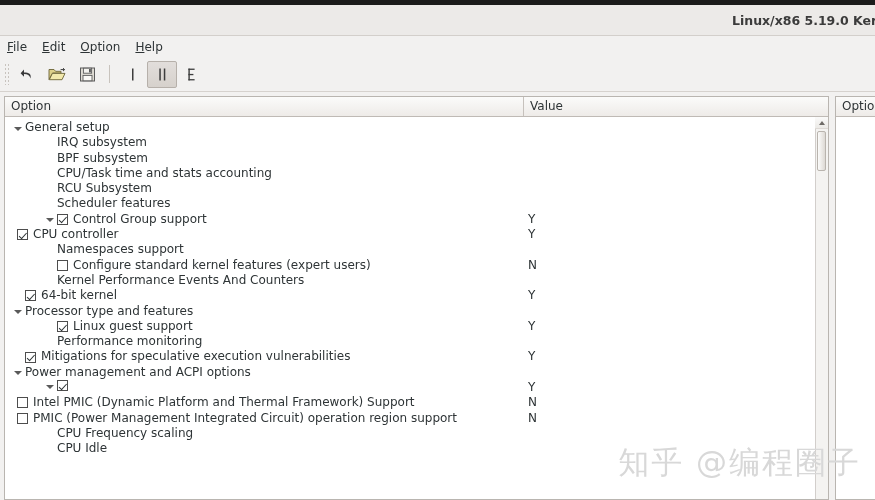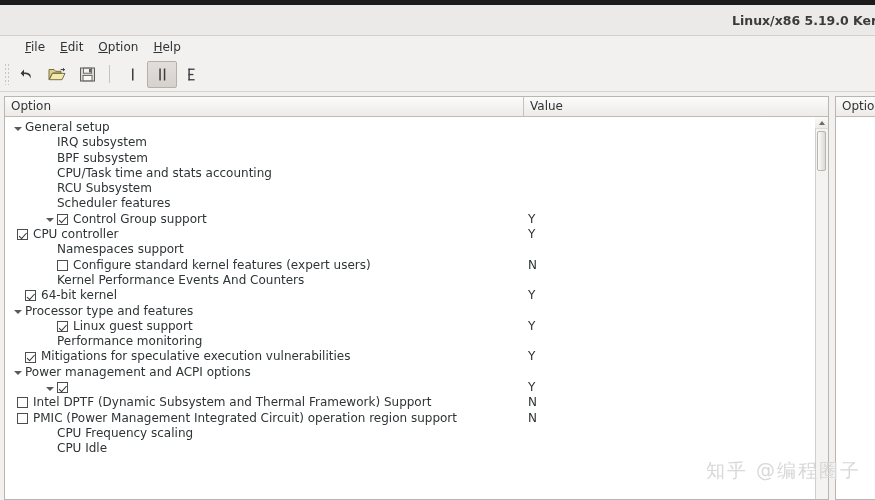--- a/index.html
+++ b/index.html
@@ -54,21 +54,21 @@
     margin-right: -46px;
   }
 
   
   .menubar {
     flex: 0 0 auto;
     height: 21px;
     background: #f2f1f0;
     display: flex;
     align-items: center;
-    padding-left: 18px;
+    padding-left: 0;
     box-sizing: border-box;
   }
   .menu-item {
     font-size: 12px;
     color: #2e3436;
     padding: 2px 8px 2px 7px;
     cursor: default;
     white-space: nowrap;
   }
   .menu-item .mn {
@@ -184,21 +184,21 @@
   .tree {
     flex: 1 1 auto;
     overflow: hidden;
     padding-top: 3px;
     position: relative;
   }
   .row {
     height: 15.3px;
     line-height: 15.3px;
     display: flex;
-    align-items: center;
+    align-items: flex-start;
     white-space: nowrap;
     font-size: 12px;
     color: #2e3436;
     cursor: default;
     position: relative;
   }
   .row .label-wrap {
     display: flex;
     align-items: center;
     width: 523px;
@@ -290,21 +290,21 @@
     border: 1px solid #b9b4ae;
     border-radius: 2px;
     box-sizing: border-box;
   }
 
   
   .watermark {
     position: absolute;
     right: 14px;
     bottom: 16px;
-    font-size: 19px;
+    font-size: 31px;
     color: #d8d8d8;
     font-family: "DejaVu Sans", "Liberation Sans", sans-serif;
     letter-spacing: 2px;
     white-space: nowrap;
     pointer-events: none;
     z-index: 40;
     margin-top: 41px;
   }
 
   .icon svg { display: block; }
@@ -528,21 +528,21 @@
               <div class="label-wrap ind1">
                 <span class="arrow open"></span>
                 <span class="cbox checked"></span>
               </div>
               <span class="val">Y</span>
             </div>
             <div class="row">
               <div class="label-wrap ind2">
                 <span class="arrow"></span>
                 <span class="cbox"></span>
-                <span class="lbl">Intel DPTF (Dynamic Subsystem and Thermal Framework) Support</span>
+                <span class="lbl">Intel PMIC (Dynamic Platform and Thermal Framework) Support</span>
               </div>
               <span class="val">N</span>
             </div>
             <div class="row">
               <div class="label-wrap ind2">
                 <span class="arrow"></span>
                 <span class="cbox"></span>
                 <span class="lbl">PMIC (Power Management Integrated Circuit) operation region support</span>
               </div>
               <span class="val">N</span>

